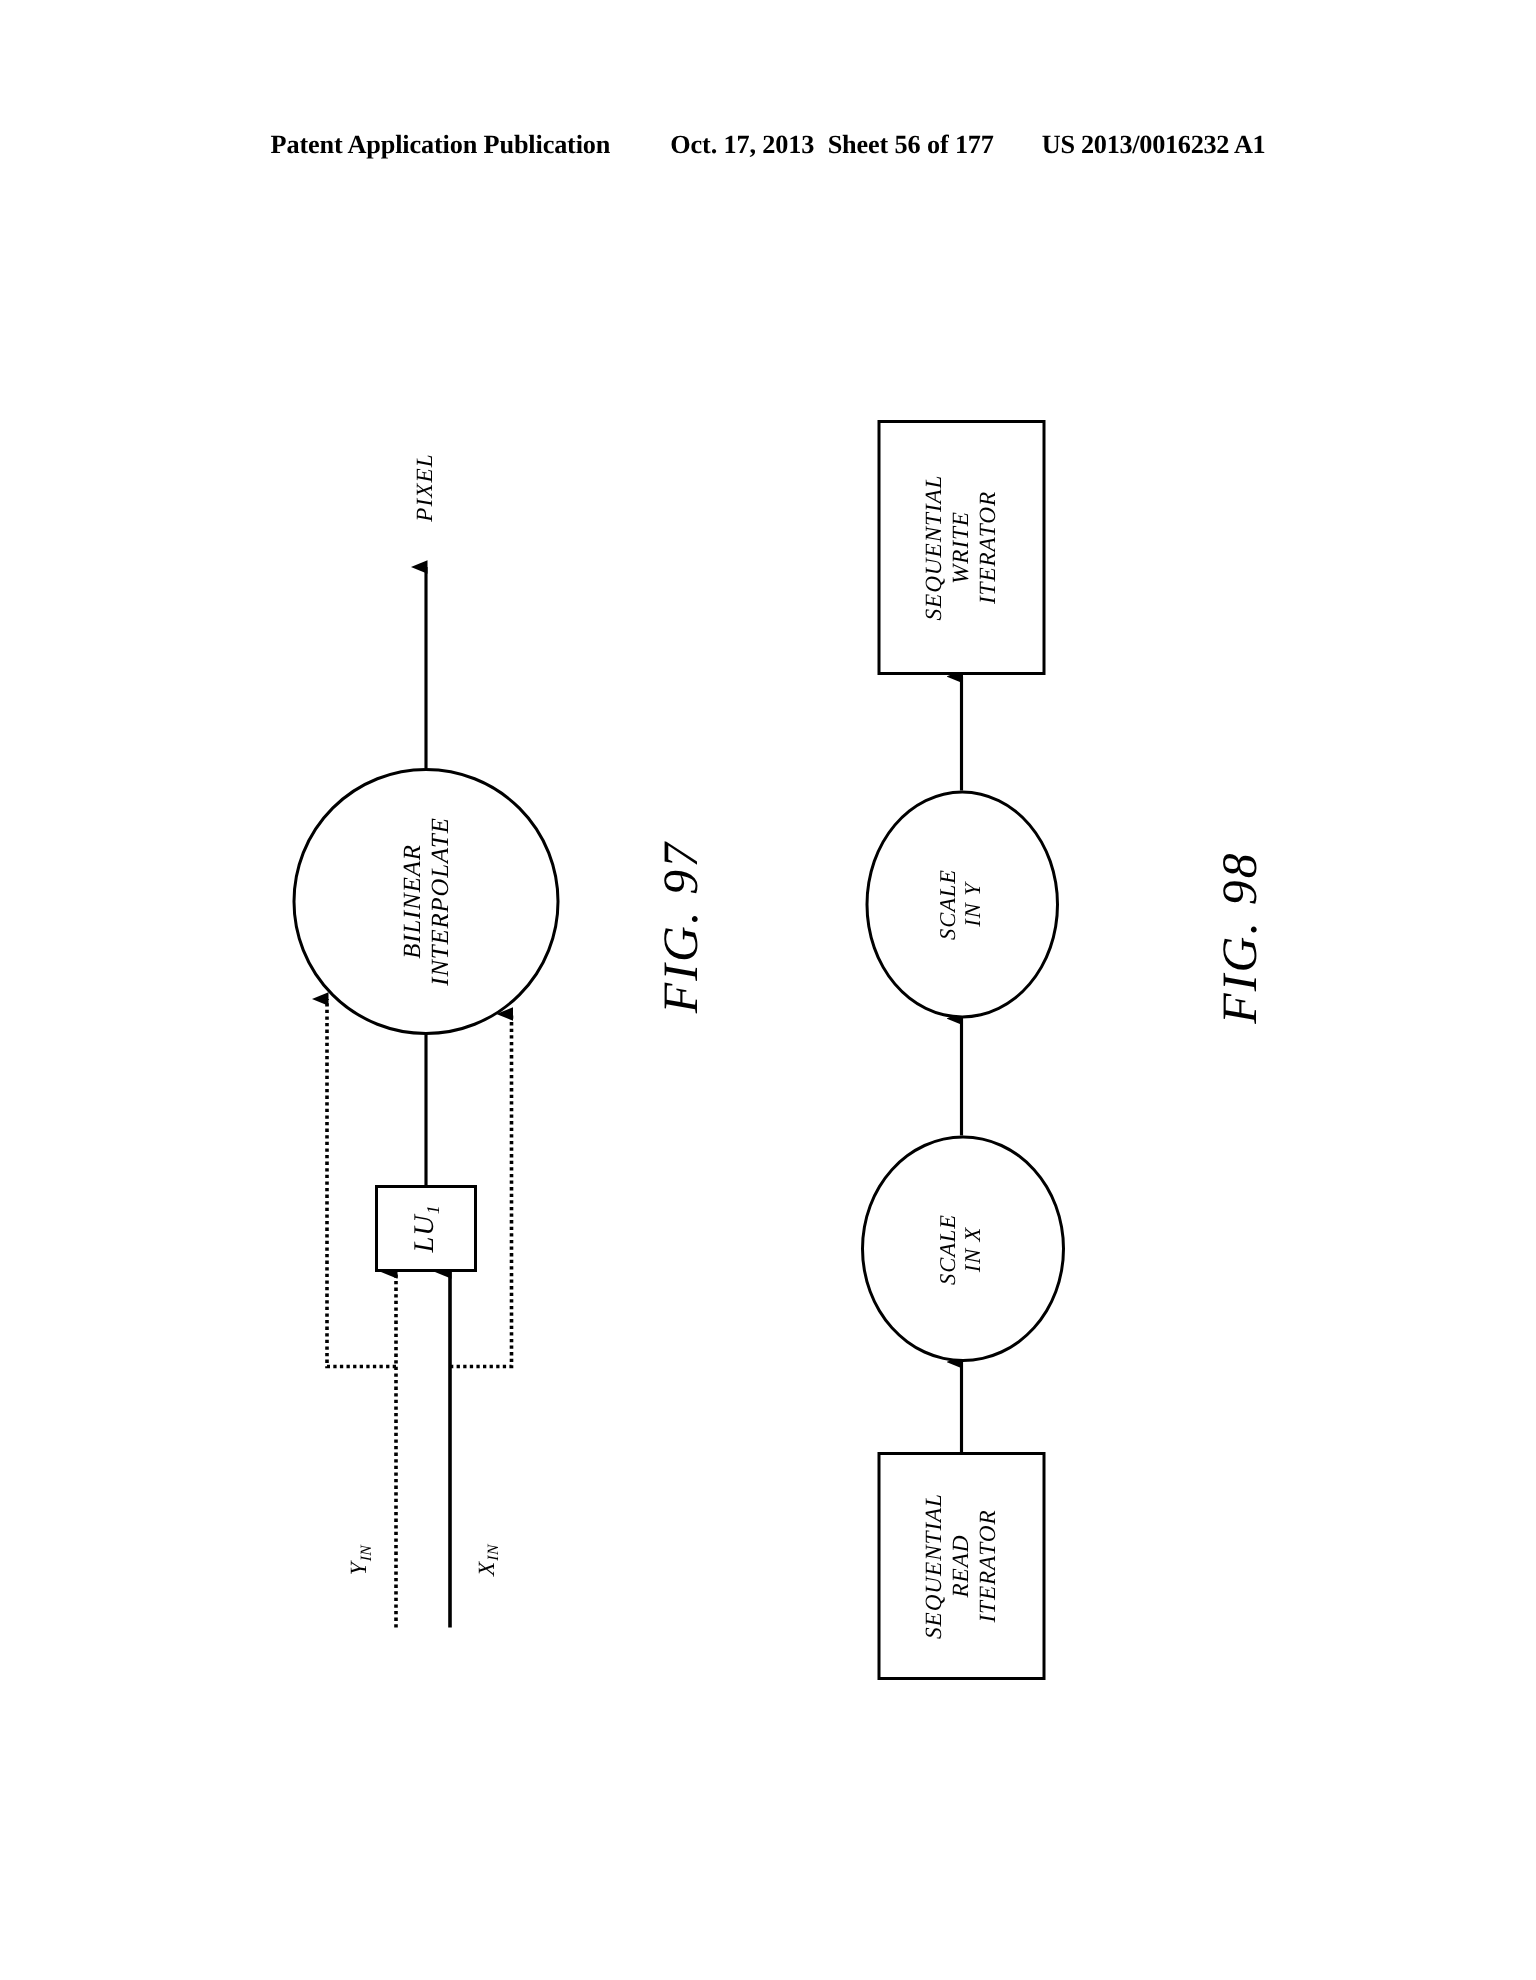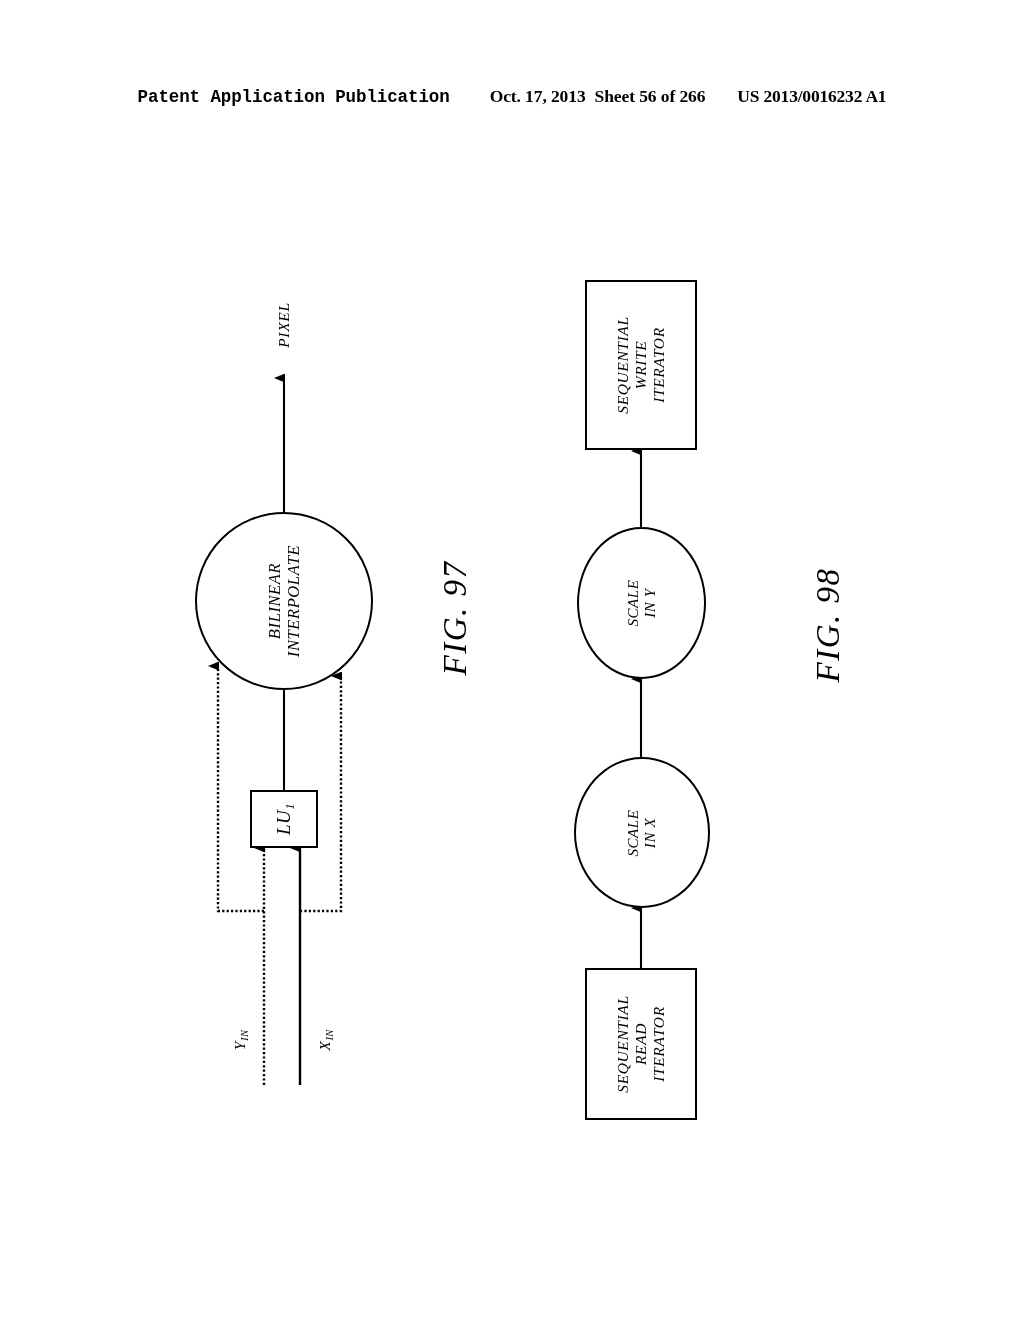--- a/index.html
+++ b/index.html
@@ -26,21 +26,21 @@
     height: 26px;
     display: flex;
     align-items: baseline;
     justify-content: center;
     white-space: nowrap;
     font-family: "Liberation Serif", serif;
     font-weight: bold;
     font-size: 17.5px;
     letter-spacing: -0.1px;
   }
-  #sheet-header .hdr-pub { margin-right: 40px; font-family: Liberation Mono, monospace; }
+  #sheet-header .hdr-pub { margin-right: 40px; }
   #sheet-header .hdr-date { margin-right: 9px; }
   #sheet-header .hdr-sheet { margin-right: 32px; }
   #sheet-header .hdr-num { letter-spacing: -0.2px; }
 
   
   .fig-canvas {
     position: absolute;
     top: 0;
     left: 0;
     width: 1024px;
@@ -118,21 +118,21 @@
     position: relative;
     top: 4px;
   }
 </style>
 </head>
 <body>
 
 <div id="sheet-header">
   <span class="hdr-pub">Patent Application Publication</span>
   <span class="hdr-date">Oct. 17, 2013</span>
-  <span class="hdr-sheet">Sheet 56 of 266</span>
+  <span class="hdr-sheet">Sheet 56 of 177</span>
   <span class="hdr-num">US 2013/0016232 A1</span>
 </div>
 
 <svg class="fig-canvas" viewBox="0 0 1024 1320" width="1024" height="1320" xmlns="http://www.w3.org/2000/svg">
   <defs>
     <marker id="ah" markerWidth="9" markerHeight="11" refX="4.5" refY="10" orient="auto" markerUnits="userSpaceOnUse">
       <path d="M4.5,0 L9,11 L0,11 Z" fill="#000"></path>
     </marker>
   </defs>
 

